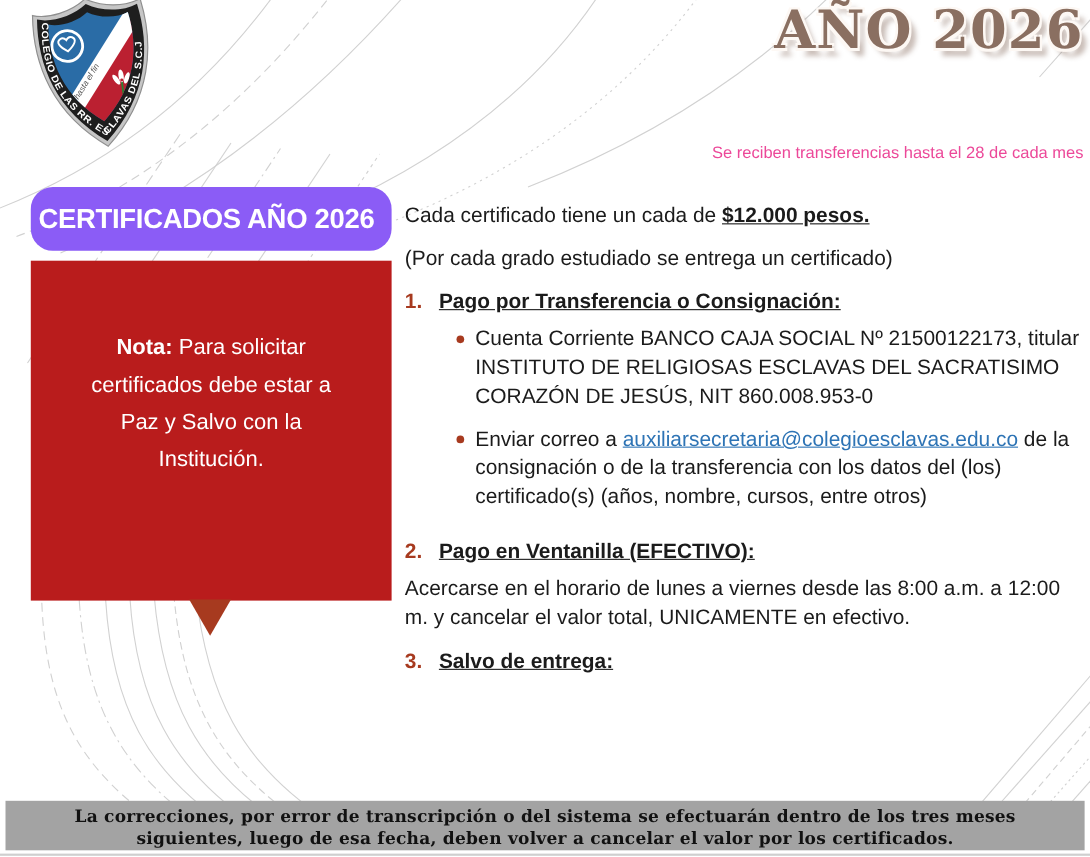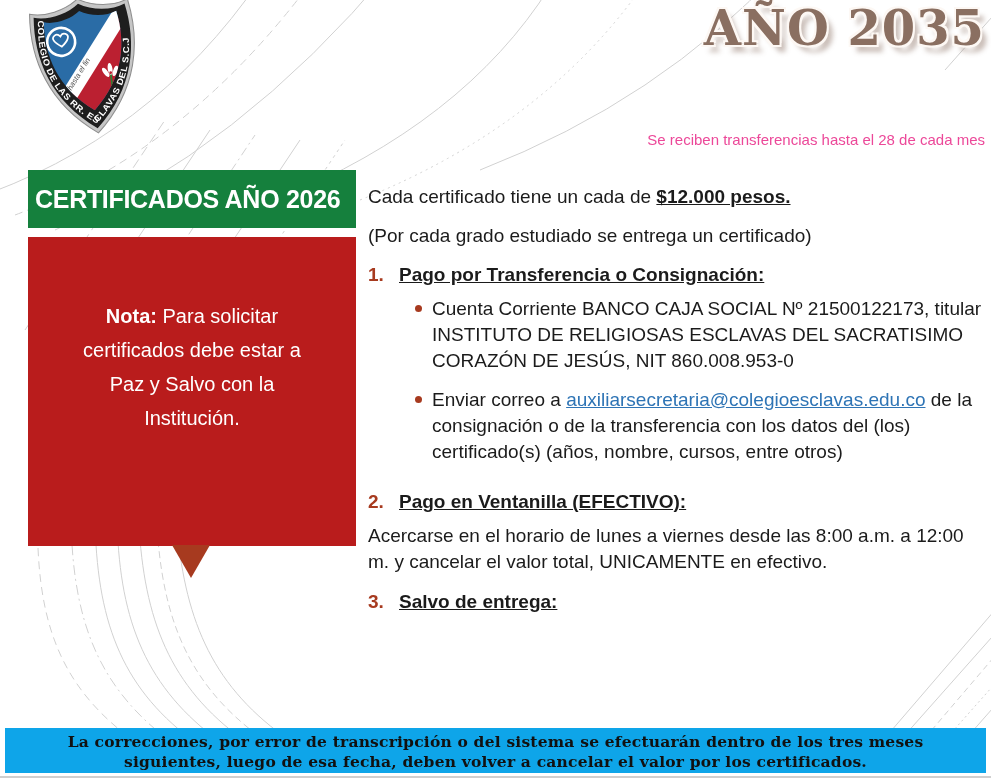--- a/index.html
+++ b/index.html
@@ -10,23 +10,23 @@
 
   
   .logo{left:20px;top:-4px;width:136px;height:142px;transform:rotate(-9deg);}
   .title{top:2px;right:6px;text-align:right;font-family:"DejaVu Serif","Liberation Serif",serif;
          font-weight:700;color:#8A6F61;font-size:48px;line-height:1.1;letter-spacing:1px;
          text-shadow:-2px -2px 0 #fdf8f4, 2px -2px 0 #fdf8f4, -2px 2px 0 #fdf8f4, 2px 2px 0 #fdf8f4,
                      6px 7px 5px rgba(138,111,97,.45);}
   .subtitle{top:131px;right:6px;font-weight:400;font-size:15px;color:#ec4899;}
 
   
-  .side-title{left:28px;top:170px;width:328px;height:58px;background:#15803d;color:#fff;
+  .side-title{left:28px;top:170px;width:328px;height:58px;background:#8b5cf6;color:#fff;
               display:flex;align-items:center;padding-left:7px;box-sizing:border-box;
-              font-weight:700;font-size:25px;letter-spacing:-0.3px;white-space:nowrap;}
+              font-weight:700;font-size:25px;letter-spacing:-0.3px;white-space:nowrap;border-radius:20px;}
   .side-note{left:28px;top:237px;width:328px;height:309px;background:#b91c1c;color:#fff;
              box-sizing:border-box;padding:62px 38px 0;text-align:center;
              font-size:20px;line-height:34px;}
   .side-note .b{font-weight:700;}
   .side-tri{left:172px;top:545px;width:0;height:0;border-left:19px solid transparent;
             border-right:19px solid transparent;border-top:33px solid #A73A1F;}
 
   
   .main{left:368px;top:184px;width:622px;font-size:19px;}
   .main p{margin:0 0 13px;line-height:26px;}
@@ -41,21 +41,21 @@
                      border-radius:50%;background:#A73A1F;}
   .s2{margin-top:24px;}
   .s3{margin-top:14px;}
   ul.squares{list-style:none;margin:2px 0 0;padding:0 0 0 22px;}
   ul.squares li{position:relative;line-height:26px;margin-bottom:19px;}
   ul.squares li::before{content:"";position:absolute;left:-20px;top:9px;width:7px;height:7px;
                         background:#A73A1F;}
   a.link{color:#2E74B5;text-decoration:underline;cursor:pointer;}
 
   
-  .footer{left:5px;top:728px;width:981px;height:45px;background:#0ea5e9;box-sizing:border-box;
+  .footer{left:5px;top:728px;width:981px;height:45px;background:#a3a3a3;box-sizing:border-box;
           padding-top:4px;text-align:center;color:#111;
           font-family:"DejaVu Serif","Liberation Serif",serif;font-weight:700;
           font-size:15.5px;line-height:20px;letter-spacing:0.2px;}
   .bottom-rule{left:0;top:776px;width:991px;height:2px;background:#cfcfcf;}
 </style>
 </head>
 <body>
 
 <div class="page">
 
@@ -128,21 +128,21 @@
         </g>
       </g>
 
       <text font-size="8" fill="#fff" font-weight="bold" font-family="Liberation Sans, sans-serif" letter-spacing="0.4">
         <textPath href="#ringP" textLength="205" lengthAdjust="spacingAndGlyphs">COLEGIO DE LAS RR. ESCLAVAS DEL S.C.J</textPath>
       </text>
     </svg>
   </div>
 
   <div class="layer title">
-    <div>AÑO 2035</div>
+    <div>AÑO 2026</div>
   </div>
 
   <div class="layer subtitle">Se reciben transferencias hasta el 28 de cada mes</div>
 
   <div class="layer side-title">
     <span>CERTIFICADOS AÑO 2026</span>
   </div>
 
   <div class="layer side-note">
     <span class="b">Nota:</span><span> Para solicitar certificados debe estar a Paz y Salvo con la Institución.</span>

